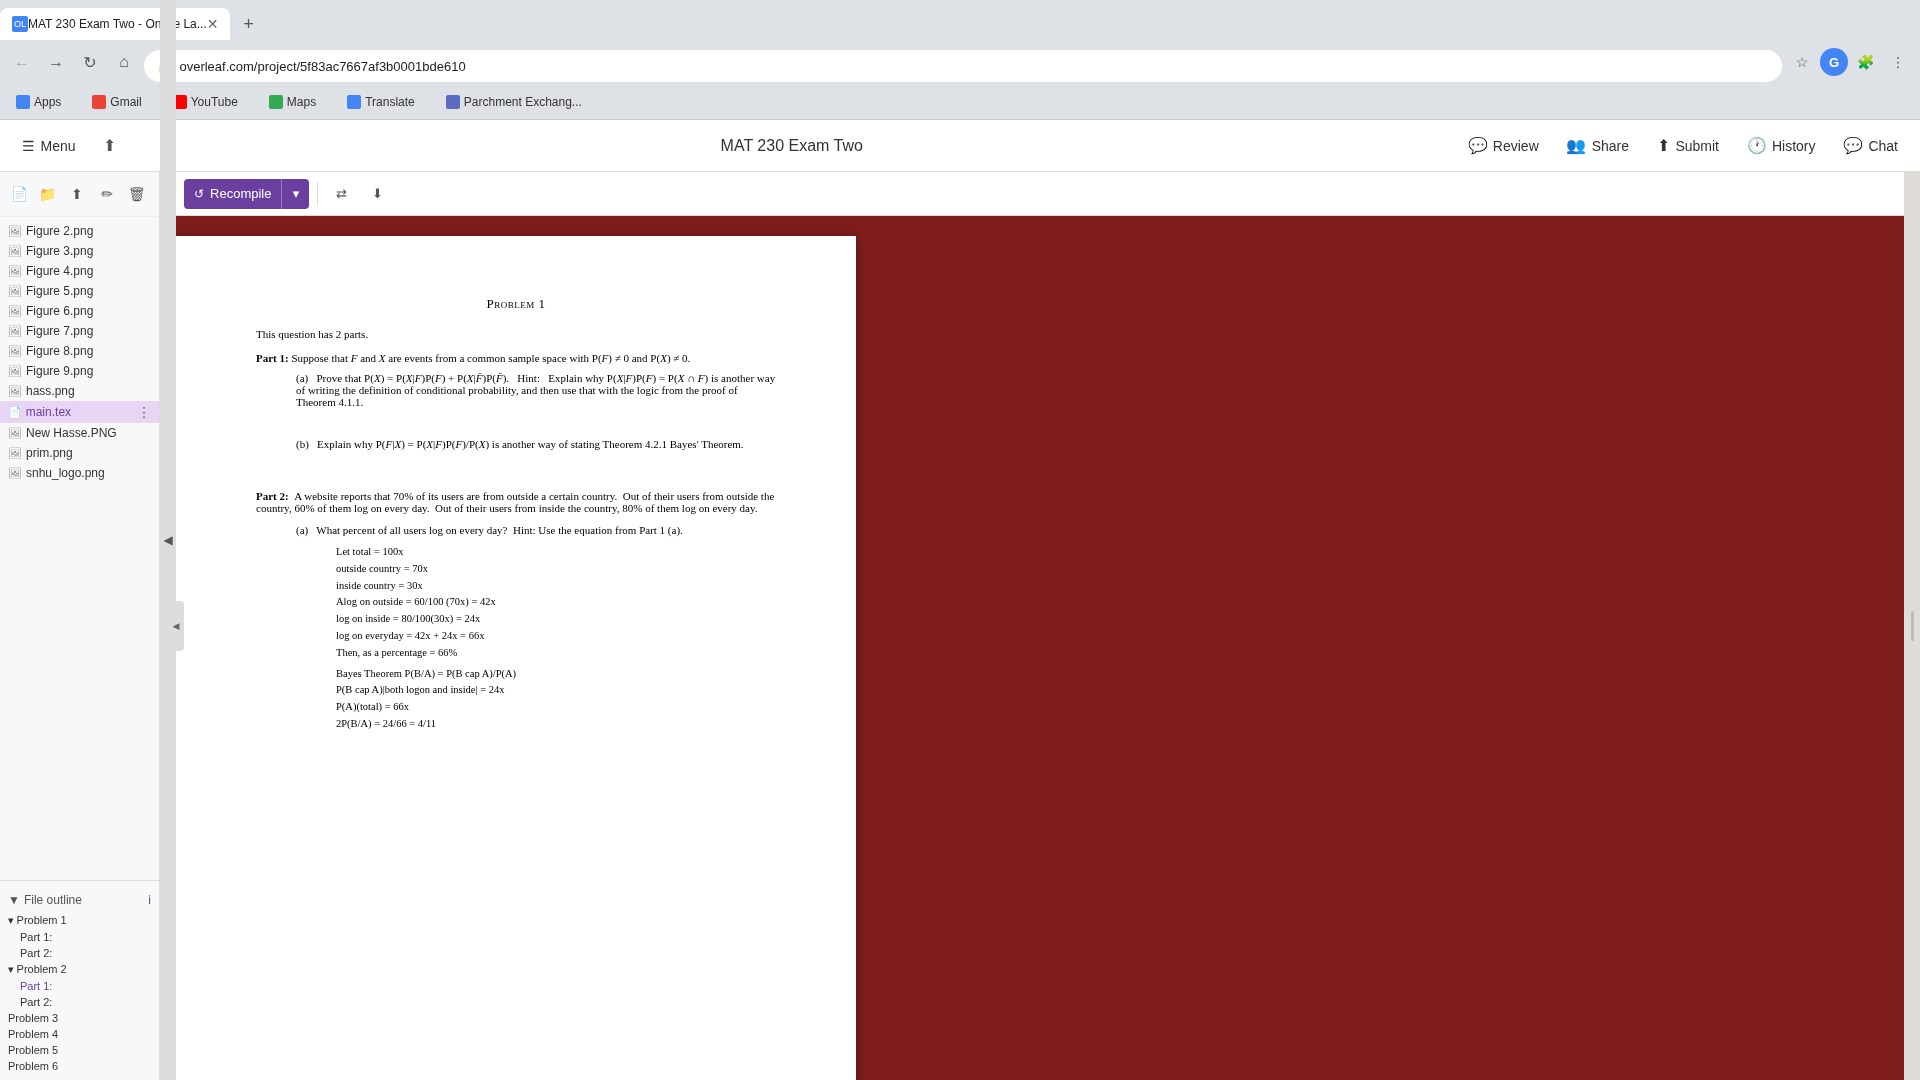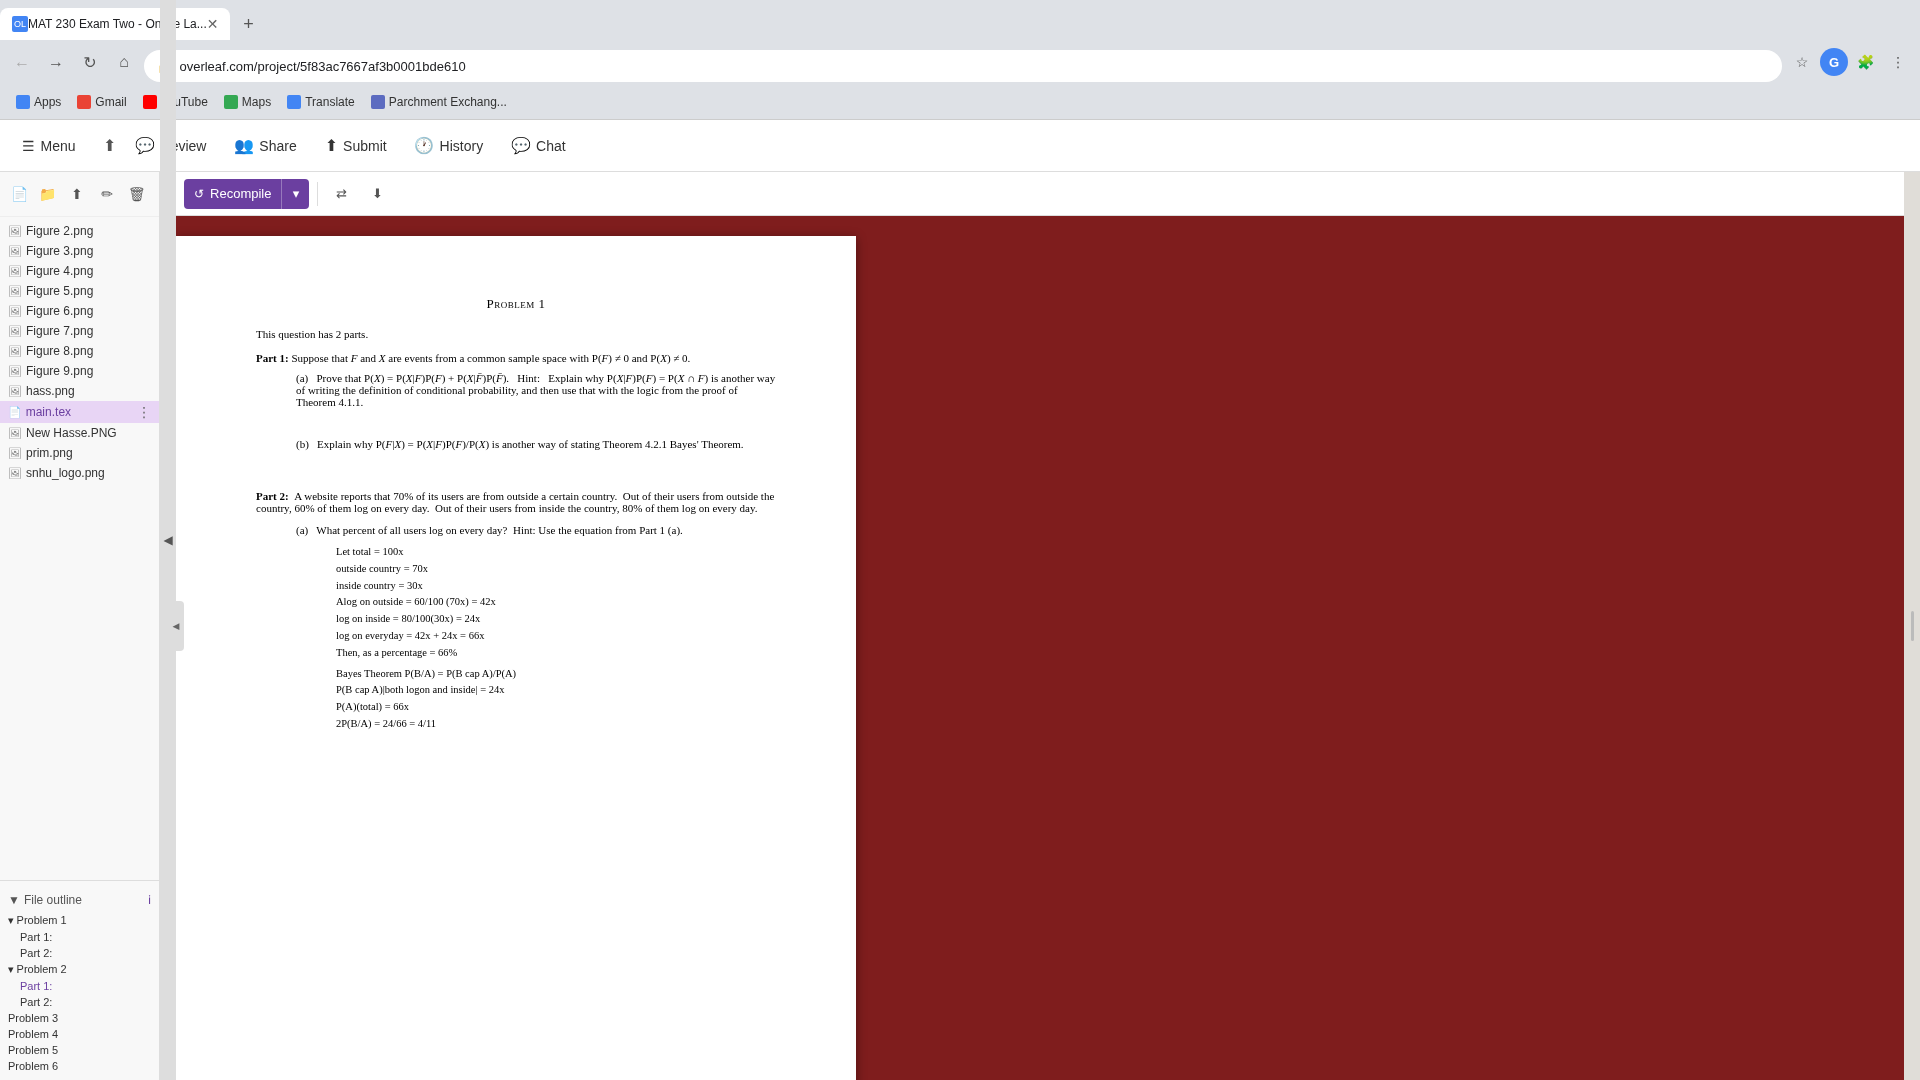--- a/index.html
+++ b/index.html
@@ -16,21 +16,21 @@
 
     .address-bar-row { display: flex; align-items: center; background: #dee1e6; padding: 4px 8px; height: 44px; gap: 6px; }
     .nav-btn { width: 28px; height: 28px; display: flex; align-items: center; justify-content: center; border-radius: 50%; cursor: pointer; color: #555; font-size: 16px; }
     .nav-btn.disabled { color: #aaa; cursor: default; }
     .address-bar { flex: 1; background: #fff; border-radius: 20px; height: 32px; display: flex; align-items: center; padding: 0 12px; font-size: 13px; color: #202124; gap: 6px; margin-top: 8px; }
     .address-bar .lock-icon { color: #555; font-size: 14px; }
     .address-text { flex: 1; }
     .browser-actions { display: flex; align-items: center; gap: 4px; }
     .browser-action-btn { width: 28px; height: 28px; display: flex; align-items: center; justify-content: center; border-radius: 50%; cursor: pointer; color: #555; font-size: 14px; }
 
-    .bookmarks-bar { display: flex; align-items: center; background: #dee1e6; padding: 2px 12px; height: 36px; gap: 8px; border-bottom: 1px solid #ccc; }
+    .bookmarks-bar { display: flex; align-items: center; background: #dee1e6; padding: 2px 12px; height: 36px; gap: 23px; border-bottom: 1px solid #ccc; }
     .bookmark-item { display: flex; align-items: center; gap: 4px; font-size: 12px; color: #333; cursor: pointer; padding: 2px 4px; border-radius: 4px; }
     .bookmark-favicon { width: 14px; height: 14px; border-radius: 2px; flex-shrink: 0; }
 
     
     .app { display: flex; flex-direction: column; height: calc(1080px - 120px); background: #f0eeeb; }
 
     
     .top-toolbar { display: flex; align-items: center; background: #fff; border-bottom: 1px solid #ddd; height: 52px; padding: 0 12px; }
     .toolbar-left { display: flex; align-items: center; gap: 8px; }
     .menu-btn { display: flex; align-items: center; gap: 6px; cursor: pointer; font-size: 14px; color: #333; padding: 6px 10px; border-radius: 4px; }
@@ -157,20 +157,23 @@
 <div class="app">
 
   <div class="top-toolbar">
     <div class="toolbar-left">
       <div class="menu-btn">
         <span>☰</span>
         <span>Menu</span>
       </div>
       <div class="upload-btn">⬆</div>
     </div>
+    <div class="toolbar-center">
+      <span>MAT 230 Exam Two</span>
+    </div>
     <div class="toolbar-right">
       <div class="toolbar-action">
         <span class="toolbar-action-icon">💬</span>
         <span>Review</span>
       </div>
       <div class="toolbar-action">
         <span class="toolbar-action-icon">👥</span>
         <span>Share</span>
       </div>
       <div class="toolbar-action">

